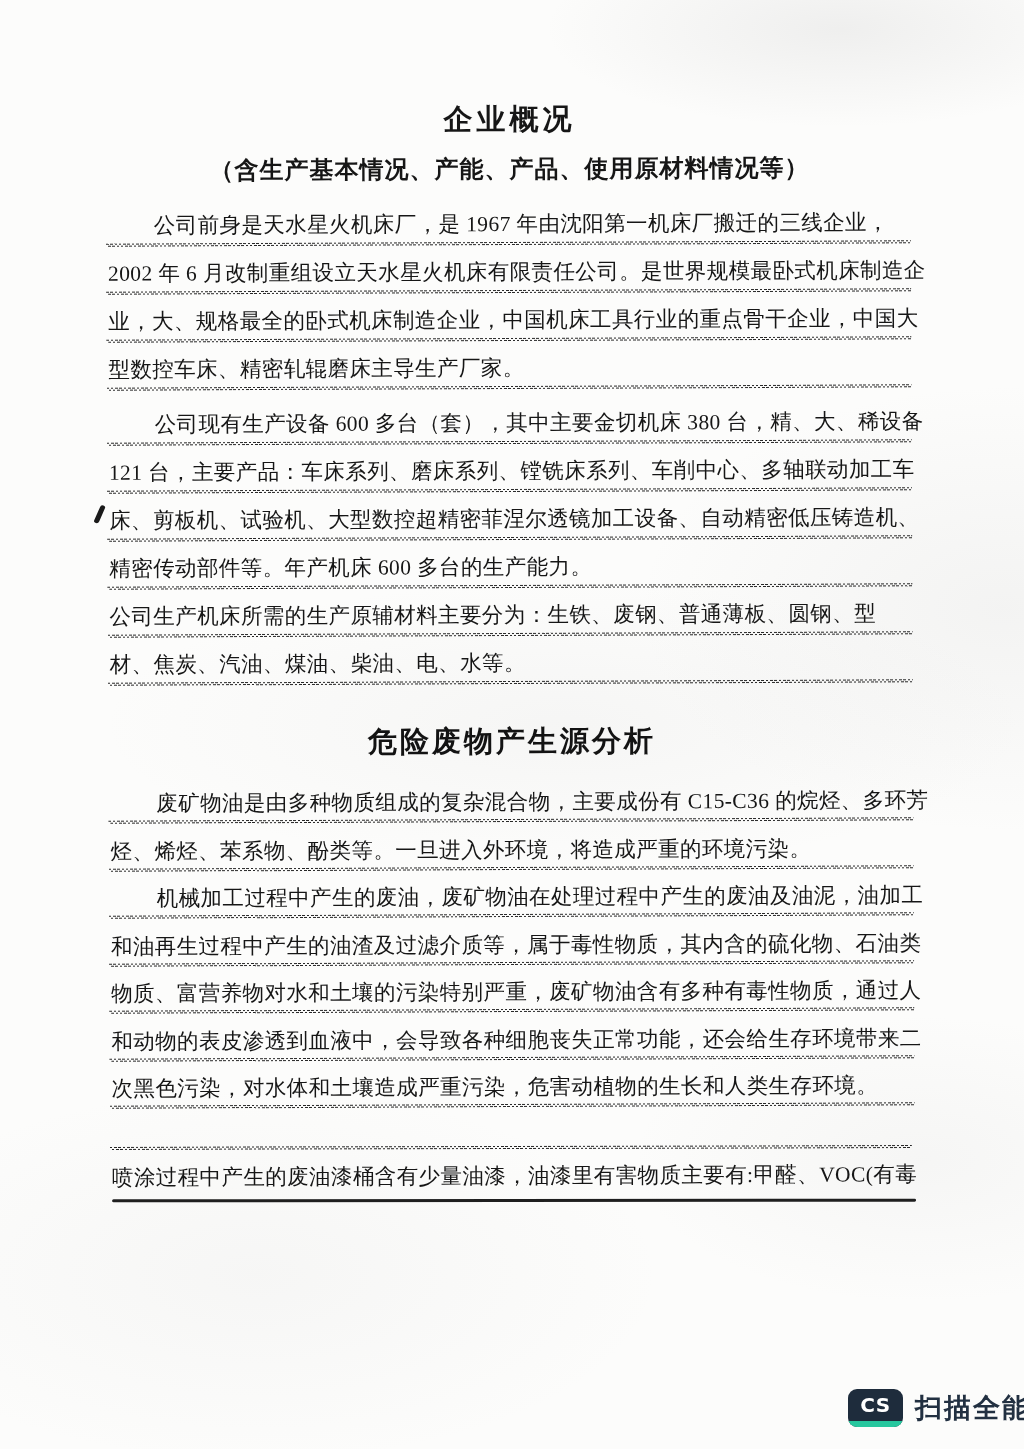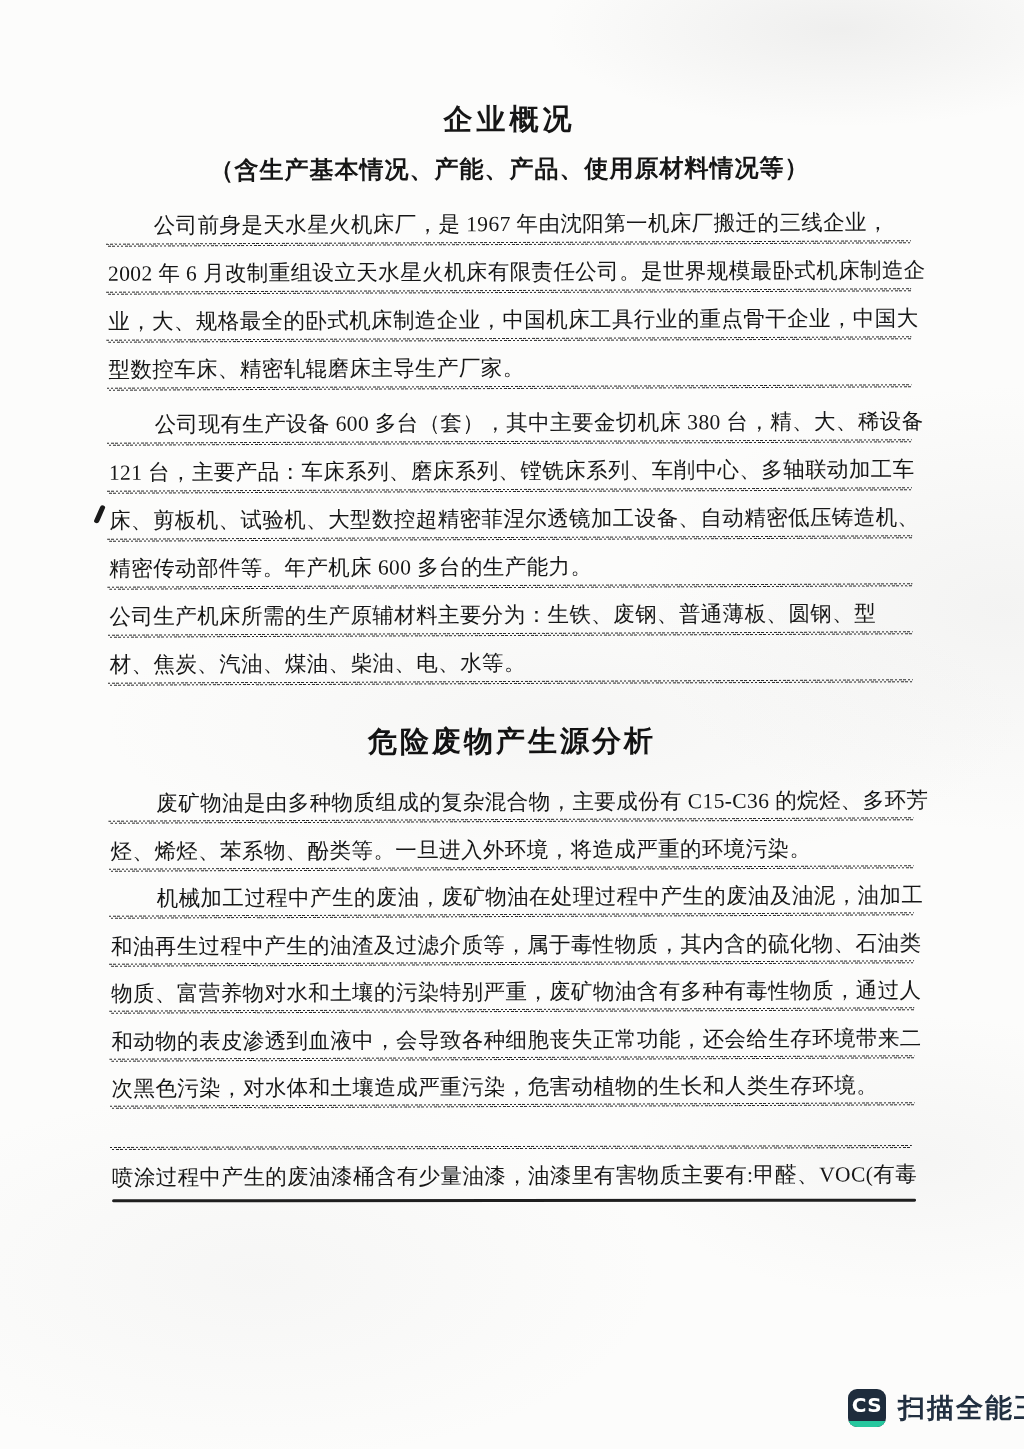--- a/index.html
+++ b/index.html
@@ -136,21 +136,21 @@
   .watermark {
     position: absolute;
     left: 848px;
     top: 1389px;
     display: flex;
     align-items: center;
     font-family: "DejaVu Sans", "Liberation Sans", sans-serif;
   }
   .wm-icon {
     position: relative;
-    width: 38px;
+    width: 55px;
     height: 38px;
     border-radius: 9px;
     background: #1e2c3c;
     overflow: hidden;
     flex: 0 0 auto;
   }
   .wm-cs {
     position: absolute;
     top: 0;
     left: 0;

